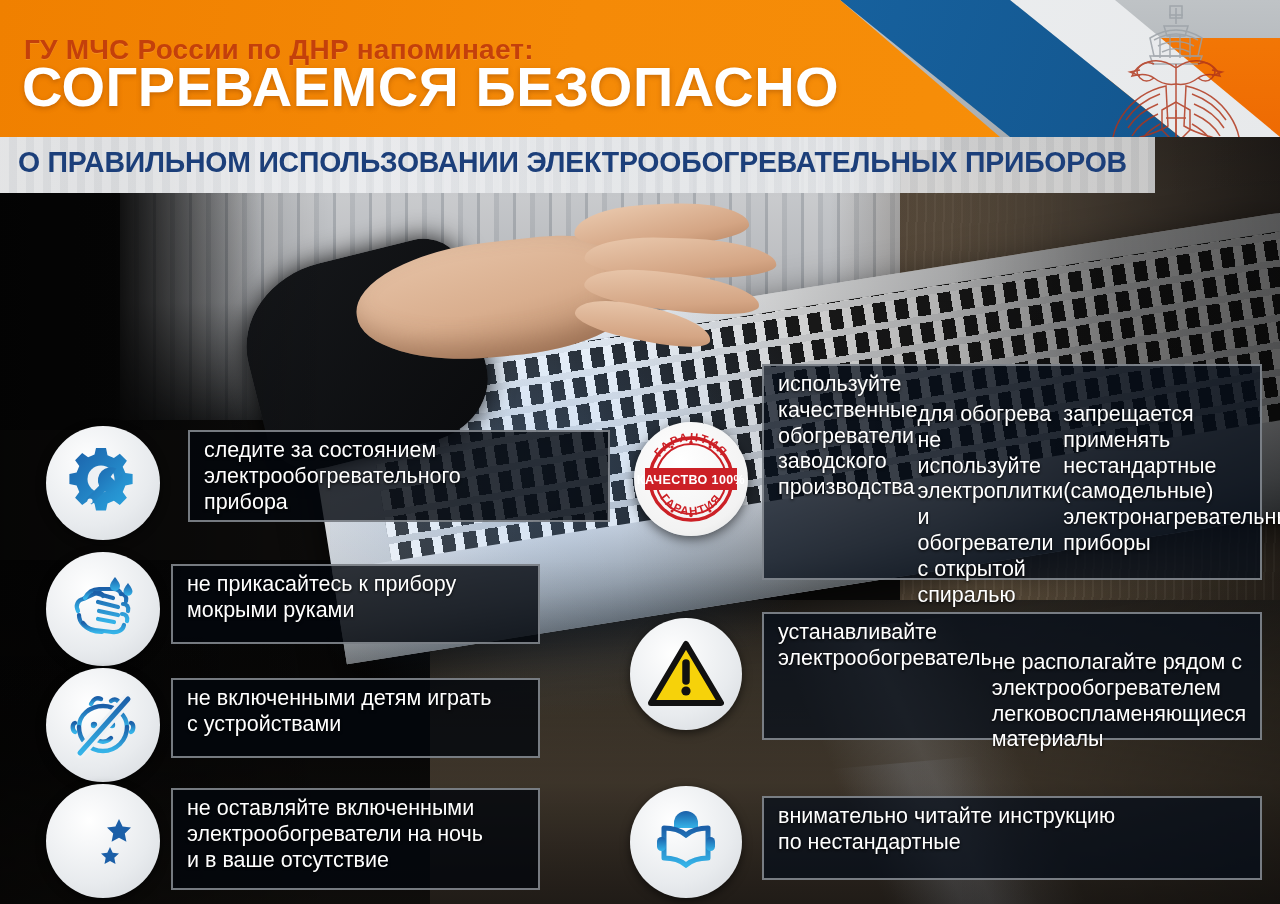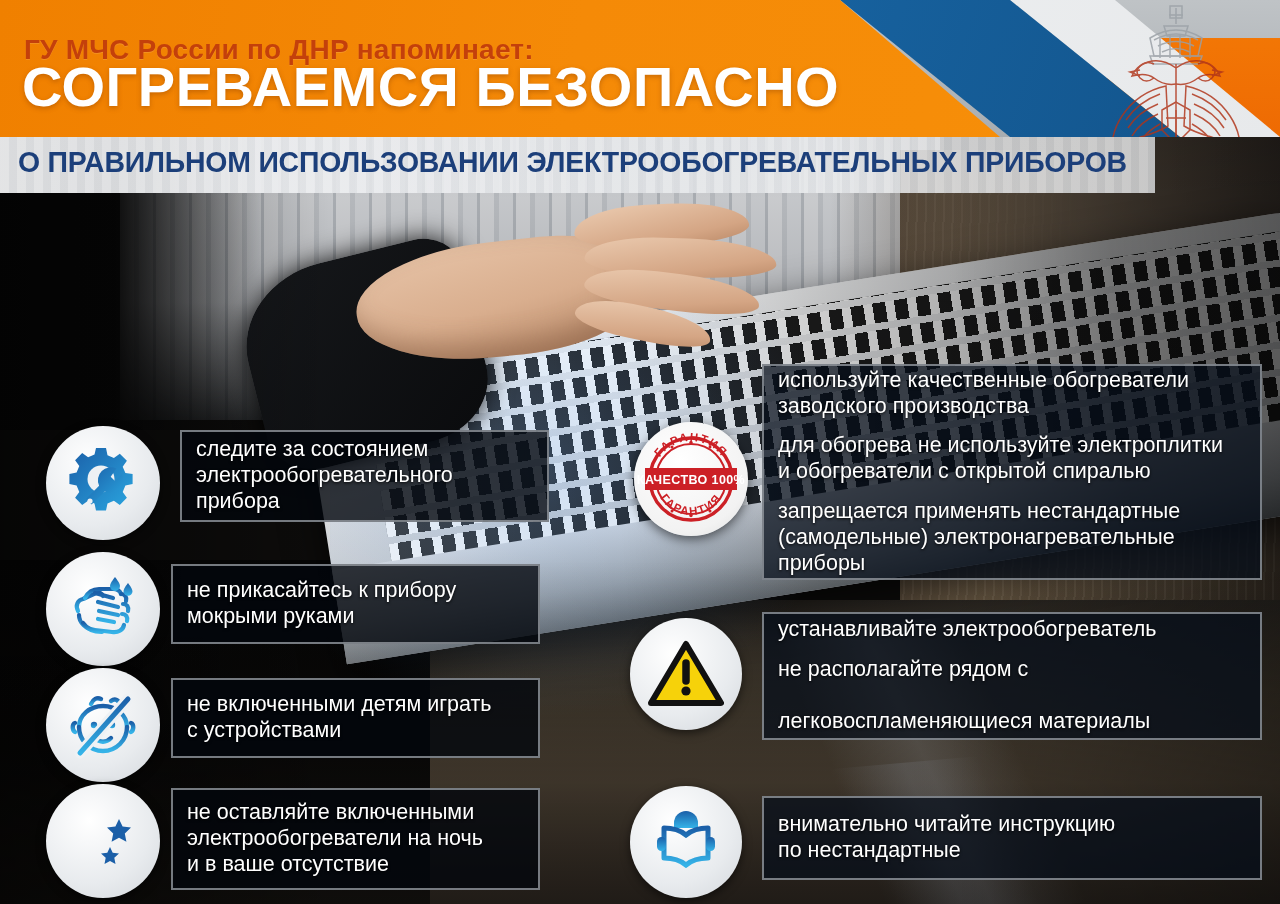--- a/index.html
+++ b/index.html
@@ -199,29 +199,29 @@
     box-shadow:0 3px 10px rgba(0,0,0,.55);
     display:flex;align-items:center;justify-content:center;
   }
   .icon-badge svg{display:block;}
 
   .tipbox{
     position:absolute;
     background:rgba(3,6,12,.80);
     border:2px solid rgba(150,155,162,.78);
     box-sizing:border-box;
-    display:flex;flex-direction:column;justify-content:center;
-    padding:18px 14px;
+    display:flex;flex-direction:row;justify-content:flex-start;
+    padding:6px 14px;
   }
   .tipbox p{
     margin:0;color:#ffffff;
     font-size:21.5px;line-height:1.20;
     text-shadow:0 1px 3px rgba(0,0,0,.9);
   }
-  .tipbox p + p{margin-top:14px;}
+  .tipbox p + p{margin-top:30px;}
 
   .plain{ background:rgba(6,14,26,.72); }
 
   
   .stamp{
     position:absolute;left:634px;top:422px;width:114px;height:114px;
     border-radius:50%;
     background:radial-gradient(circle at 40% 34%,#ffffff,#f2f2f2 70%,#dcdcdc);
     box-shadow:0 3px 12px rgba(0,0,0,.6);
   }
@@ -317,21 +317,21 @@
         <stop offset="0" stop-color="#1b5fa8"></stop>
             <stop offset="1" stop-color="#2aa6e0"></stop>
       </linearGradient>
         </defs>
       <path fill="url(#gw)" d="M30 2h10l1.5 7.2 6.4 2.7 5.9-4.2 7.1 7.1-4.2 5.9 2.7 6.4L66.6 28v10l-7.2 1.5-2.7 6.4 4.2 5.9-7.1 7.1-5.9-4.2-6.4 2.7L40 64.6H30l-1.5-7.2-6.4-2.7-5.9 4.2-7.1-7.1 4.2-5.9-2.7-6.4L3.4 38V28l7.2-1.5 2.7-6.4-4.2-5.9 7.1-7.1 5.9 4.2 6.4-2.7z"></path>
       <circle cx="35" cy="33" r="13.5" fill="#eef1f4"></circle>
       <path fill="url(#gw)" d="M50.5 22.5a13 13 0 0 0-17.4 17.2L20 53l5.6 5.6 13.2-13.2a13 13 0 0 0 17.2-17.4l-7 7-4.3-4.3z"></path>
       <circle cx="24" cy="55" r="2.6" fill="#eef1f4"></circle>
     </svg>
   </div>
-  <div class="tipbox" style="left:180px;top:430px;width:369px;height:92px;">
+  <div class="tipbox" style="left:188px;top:430px;width:422px;height:92px;">
     <p>
       <span>следите за состоянием</span><br>
       <span>электрообогревательного</span><br>
       <span>прибора</span>
     </p>
   </div>
 
   <div class="icon-badge" style="left:46px;top:552px;width:114px;height:114px;">
     <svg width="76" height="76" viewBox="0 0 76 76">
       <defs>
@@ -457,21 +457,21 @@
       <path d="M38 24 v18" stroke="#111111" stroke-width="7.5" stroke-linecap="round"></path>
       <circle cx="38" cy="52" r="4.6" fill="#111111"></circle>
     </svg>
   </div>
   <div class="tipbox plain" style="left:762px;top:612px;width:500px;height:128px;">
     <p>
       <span>устанавливайте электрообогреватель</span><br>
     </p>
     <p>
       <span>не располагайте рядом с</span><br>
-      <br>
+      <span>электрообогревателем</span><br>
       <span>легковоспламеняющиеся материалы</span>
     </p>
   </div>
 
   <div class="icon-badge" style="left:630px;top:786px;width:112px;height:112px;">
     <svg width="74" height="74" viewBox="0 0 74 74">
       <defs>
           <linearGradient id="rb" x1="0" y1="0" x2="0" y2="1">
         <stop offset="0" stop-color="#1b5fa8"></stop>
             <stop offset="1" stop-color="#35b3e8"></stop>

